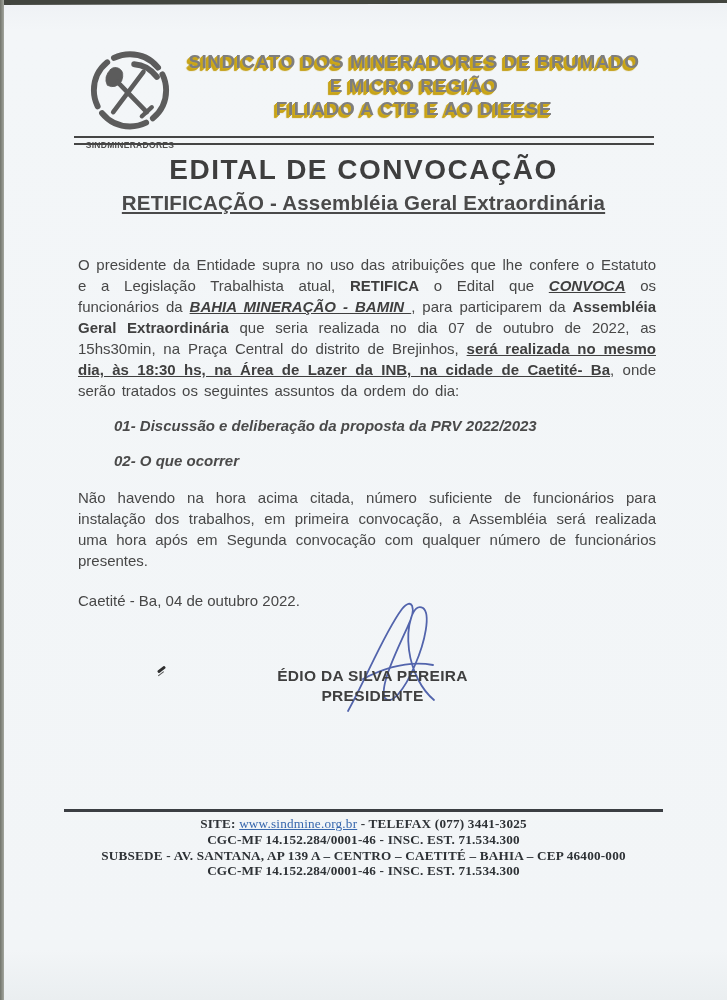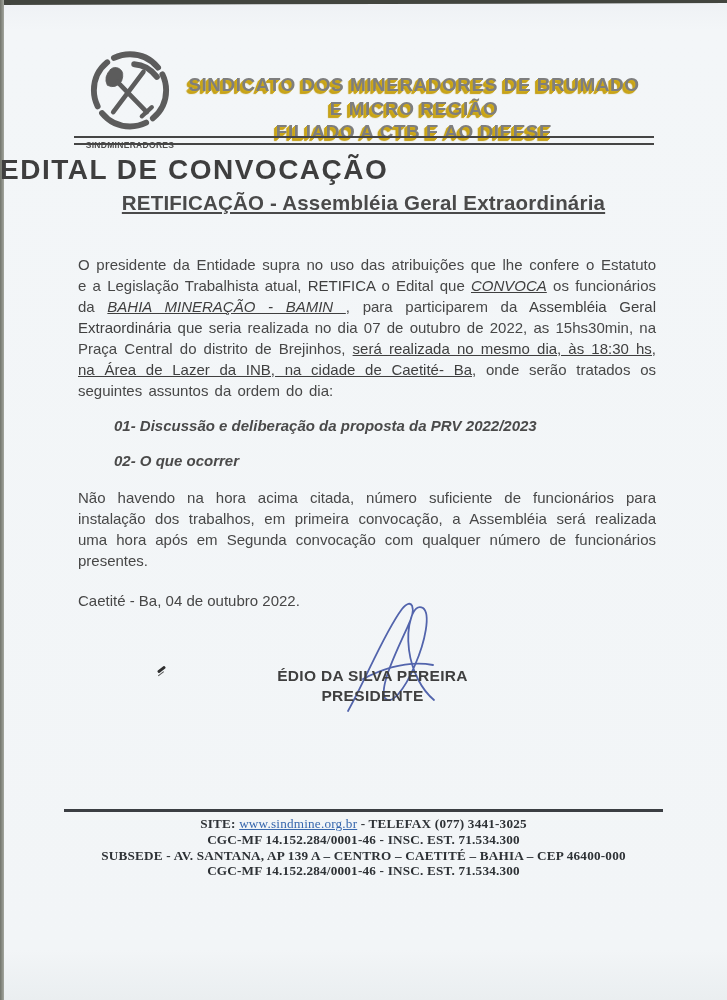--- a/index.html
+++ b/index.html
@@ -7,43 +7,43 @@
     position:relative;width:727px;height:1000px;margin:0 auto;
     background:linear-gradient(#eef1f4,#f3f6f8 3%,#f2f5f7 95%,#eaeef0);
     font-family:"Liberation Sans",sans-serif;color:#474747;overflow:hidden;
   }
   .scan-top{position:absolute;top:0;left:-4px;width:740px;height:5px;background:#42453e;transform:rotate(-0.15deg);transform-origin:left center;}
   .scan-left{position:absolute;top:0;left:0;width:4px;height:1000px;background:linear-gradient(to right,#71746b,#a3a69e);}
 
   
   .logo{position:absolute;top:50px;left:78px;width:104px;text-align:center;}
   .logo-label{margin-top:2px;font-size:8.5px;font-weight:bold;letter-spacing:.3px;color:#4c4c4c;}
-  .org-title{position:absolute;top:73px;left:158px;width:512px;text-align:center;
+  .org-title{position:absolute;top:50px;left:158px;width:512px;text-align:center;
     font-weight:bold;font-size:19px;line-height:23.5px;color:#7e7e7e;letter-spacing:.5px;
     text-shadow:-1px 1px 0 #cda91c,-2px 2px 0 #c9a416,-3px 3px 1px #c29e14;}
   .rule-double{position:absolute;top:136px;left:74px;width:580px;height:5px;
     border-top:2px solid #454545;border-bottom:2px solid #454545;}
 
   
-  .doc-title{position:absolute;top:154px;left:0;width:727px;
+  .doc-title{position:absolute;top:154px;left:0;width:727px;text-align:center;
     font-size:28px;font-weight:bold;letter-spacing:1.5px;color:#3e3e3e;margin:0;}
   .doc-subtitle{position:absolute;top:191px;left:0;width:727px;text-align:center;
     font-size:20.5px;font-weight:bold;color:#4a4a4a;text-decoration:underline;margin:0;letter-spacing:.2px;}
 
   
   .para{position:absolute;left:78px;width:578px;margin:0;font-size:15px;line-height:21px;
     text-align:justify;word-spacing:2px;}
   .p1{top:254px;}
   .p2{top:487px;}
   .agenda{position:absolute;left:114px;font-size:15px;font-weight:bold;font-style:italic;color:#4a4a4a;}
   .a1{top:417px;}
   .a2{top:452px;}
   .dateline{position:absolute;top:592px;left:78px;font-size:15px;}
 
-  .b{font-weight:normal;color:#3f3f3f;}
+  .b{font-weight:bold;color:#3f3f3f;}
   .i{font-style:italic;margin-top:11px;}
   .u{text-decoration:underline;}
 
   
   .signature{position:absolute;top:599px;left:336px;}
   .ink-mark{position:absolute;top:668px;left:157px;width:9px;height:3px;background:#2f2f2f;
     transform:rotate(-38deg);border-radius:1px;box-shadow:-3px 3px 0 -1px #555;}
   .sig-block{position:absolute;top:666px;left:0;width:745px;text-align:center;
     font-weight:bold;color:#3f3f3f;font-size:15.5px;line-height:20px;letter-spacing:.3px;}
 

